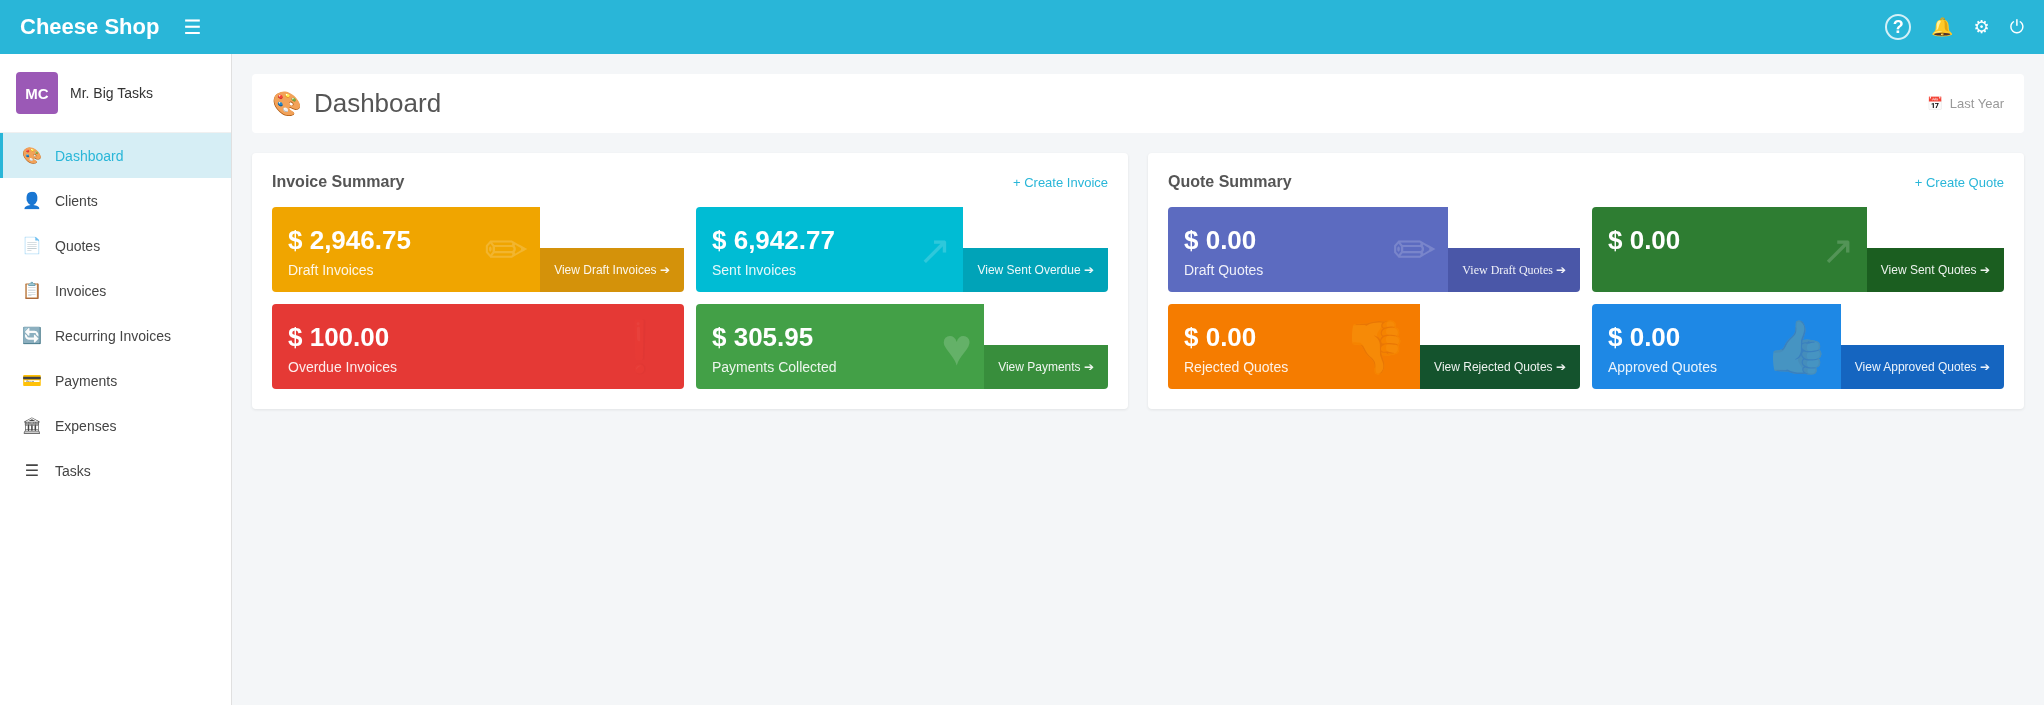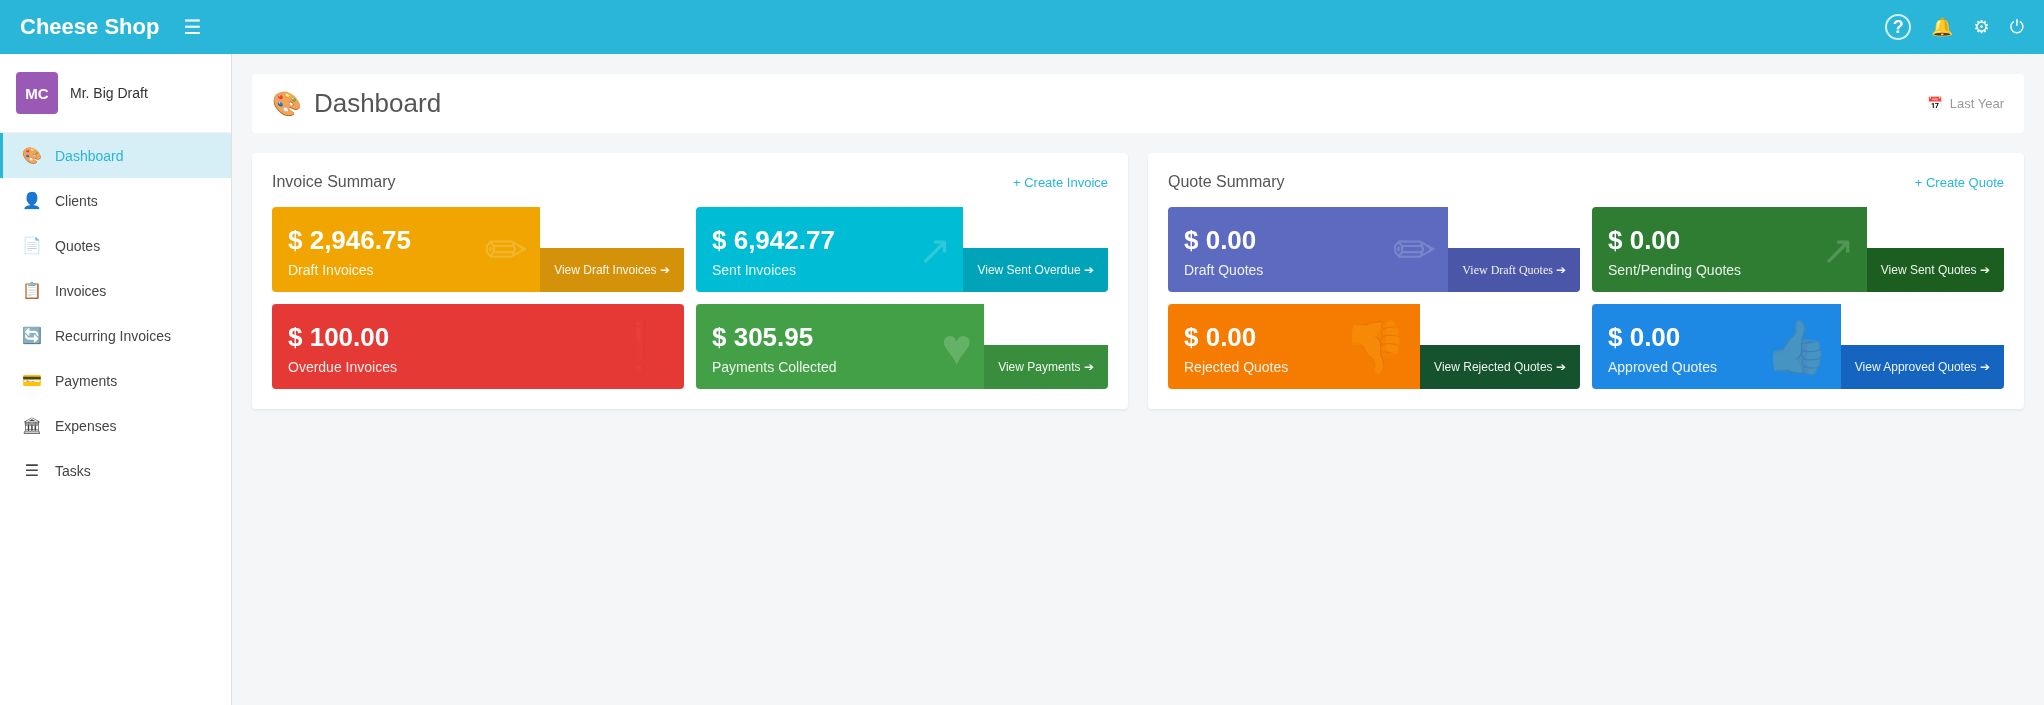--- a/index.html
+++ b/index.html
@@ -67,21 +67,21 @@
     
     .panels-row { display: flex; gap: 20px; }
     .panel {
       background: #fff; border-radius: 4px; padding: 20px;
       flex: 1; box-shadow: 0 1px 3px rgba(0,0,0,0.08);
     }
     .panel-header {
       display: flex; align-items: center; justify-content: space-between;
       margin-bottom: 16px;
     }
-    .panel-title { font-size: 16px; color: #555; font-weight: 400; }
+    .panel-title { font-size: 16px; color: #555; font-weight: 700; }
     .create-link { color: #29b6d8; font-size: 13px; cursor: pointer; text-decoration: none; }
 
     .cards-grid { display: grid; grid-template-columns: 1fr 1fr; gap: 12px; }
 
     .card {
       border-radius: 4px; overflow: hidden; cursor: pointer;
       display: flex; flex-direction: row;
     }
     .card-body {
       padding: 18px 16px 14px; flex: 1; position: relative; overflow: hidden;
@@ -132,21 +132,21 @@
     <span style="color:#fff;font-size:18px;">⚙</span>
     <span style="color:#fff;font-size:18px;">⏻</span>
   </div>
 </nav>
 
 <div class="main-layout">
 
   <aside class="sidebar">
     <div class="user-section">
       <div class="avatar">MC</div>
-      <span class="user-name">Mr. Big Draft</span>
+      <span class="user-name">Mr. Big Tasks</span>
     </div>
     <nav>
       <div class="nav-item active">
         <span class="nav-icon">🎨</span>
         <span>Dashboard</span>
       </div>
       <div class="nav-item">
         <span class="nav-icon">👤</span>
         <span>Clients</span>
       </div>
@@ -249,21 +249,20 @@
               <div class="card-amount">$ 0.00</div>
               <div class="card-label">Draft Quotes</div>
               <span class="card-bg-icon">✏</span>
             </div>
             <div class="card-footer">View Draft Quotes ➔</div>
           </div>
 
           <div class="card card-teal-green">
             <div class="card-body">
               <div class="card-amount">$ 0.00</div>
-              <div class="card-label">Sent/Pending Quotes</div>
               <span class="card-bg-icon" style="font-size:40px;">↗</span>
             </div>
             <div class="card-footer">View Sent Quotes ➔</div>
           </div>
 
           <div class="card card-amber">
             <div class="card-body">
               <div class="card-amount">$ 0.00</div>
               <div class="card-label">Rejected Quotes</div>
               <span class="card-bg-icon">👎</span>

